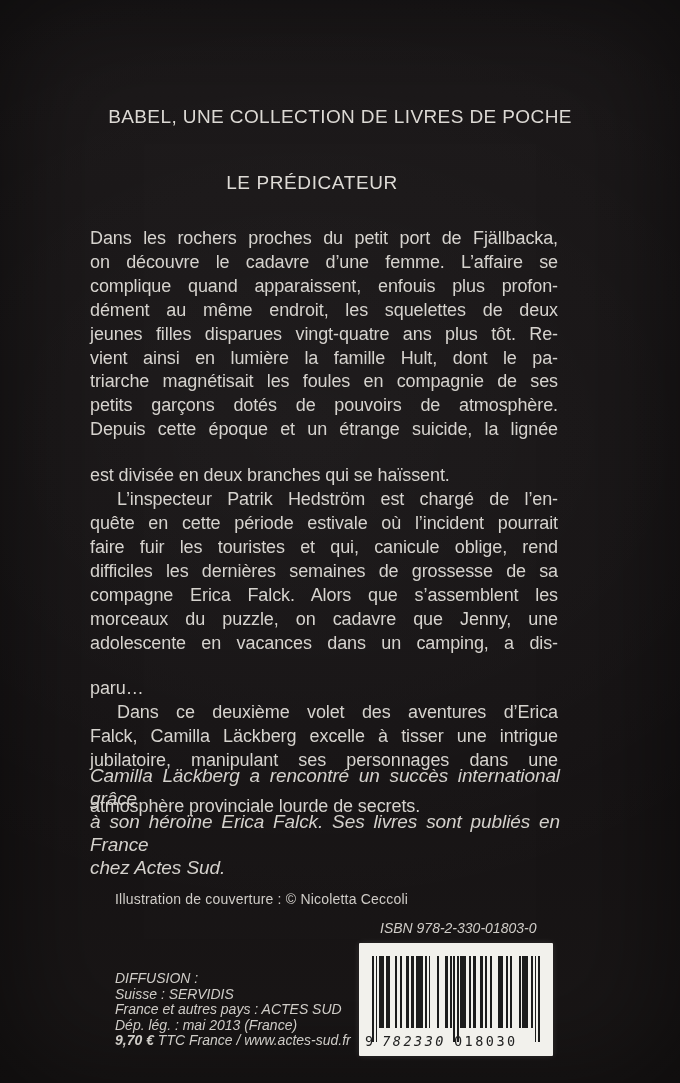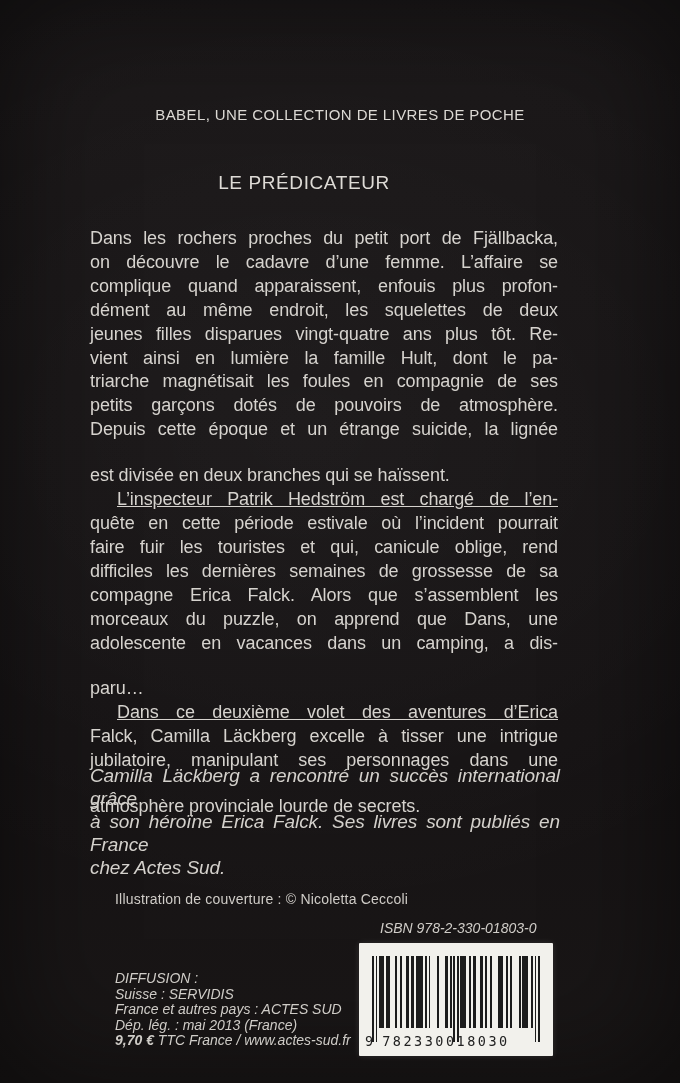--- a/index.html
+++ b/index.html
@@ -9,36 +9,36 @@
     overflow:hidden;
     background:
       radial-gradient(ellipse 900px 700px at 45% 40%, rgba(255,255,255,0.035), rgba(0,0,0,0) 70%),
       linear-gradient(180deg,#1b1819 0%, #171415 35%, #161314 70%, #1a1717 100%);
     font-family:"Liberation Sans", sans-serif;
     color:#d6d3ce;
     box-shadow:inset 0 0 120px rgba(0,0,0,0.55);
   }
   .collection-header{
     position:absolute;top:106px;left:0;width:680px;
-    text-align:center;font-size:15px;letter-spacing:0.4px;
+    text-align:center;font-size:19px;letter-spacing:0.4px;
     color:#dcd9d4;
   }
   .book-title{
-    position:absolute;top:172px;left:0;width:608px;
+    position:absolute;top:172px;left:8px;width:608px;
     text-align:center;font-size:19px;letter-spacing:0.6px;
     color:#dedbd6;
   }
   .synopsis{
     position:absolute;top:227px;left:90px;width:468px;
     font-size:18px;line-height:23.9px;letter-spacing:-0.1px;
     color:#d6d3ce;
   }
   .synopsis .line{text-align:justify;text-align-last:justify;}
   .synopsis .line.last{text-align-last:left;margin-top:22px;}
-  .synopsis .line.indent{text-indent:27px;text-decoration:underline;}
+  .synopsis .line.indent{text-indent:27px;}
   .author-note{
     position:absolute;top:764px;left:90px;width:470px;
     font-size:19px;line-height:23px;font-style:italic;
     color:#d4d1cc;letter-spacing:-0.1px;
   }
   .author-note .line{text-align:justify;text-align-last:justify;}
   .author-note .line.last{text-align-last:left;}
   .credit{
     position:absolute;top:891px;left:115px;
     font-size:14px;color:#cfccc7;letter-spacing:0.2px;
@@ -59,21 +59,21 @@
     box-shadow:0 0 6px rgba(255,255,255,0.12);
   }
   .barcode svg{position:absolute;top:13px;left:13px;display:block;}
   .barcode-digits{
     position:absolute;left:6px;bottom:7px;width:182px;
     display:flex;justify-content:flex-start;
     font-family:"DejaVu Sans Mono", monospace;
     font-size:13.5px;color:#222;letter-spacing:2.5px;
   }
   .barcode-digits .first{margin-right:9px;letter-spacing:0;}
-  .barcode-digits .grp-left{}
+  .barcode-digits .grp-left{margin-right:8px;font-style:italic;}
 </style>
 </head>
 <body>
 
 <div class="page">
 
   <div class="collection-header">BABEL, UNE COLLECTION DE LIVRES DE POCHE</div>
 
   <div class="book-title">LE PRÉDICATEUR</div>
 
@@ -86,21 +86,21 @@
       <div class="line">vient ainsi en lumière la famille Hult, dont le pa-</div>
       <div class="line">triarche magnétisait les foules en compagnie de ses</div>
       <div class="line">petits garçons dotés de pouvoirs de atmosphère.</div>
       <div class="line">Depuis cette époque et un étrange suicide, la lignée</div>
       <div class="line last">est divisée en deux branches qui se haïssent.</div>
       <div class="line indent">L’inspecteur Patrik Hedström est chargé de l’en-</div>
       <div class="line">quête en cette période estivale où l’incident pourrait</div>
       <div class="line">faire fuir les touristes et qui, canicule oblige, rend</div>
       <div class="line">difficiles les dernières semaines de grossesse de sa</div>
       <div class="line">compagne Erica Falck. Alors que s’assemblent les</div>
-      <div class="line">morceaux du puzzle, on apprend que Dans, une</div>
+      <div class="line">morceaux du puzzle, on cadavre que Jenny, une</div>
       <div class="line">adolescente en vacances dans un camping, a dis-</div>
       <div class="line last">paru…</div>
       <div class="line indent">Dans ce deuxième volet des aventures d’Erica</div>
       <div class="line">Falck, Camilla Läckberg excelle à tisser une intrigue</div>
       <div class="line">jubilatoire, manipulant ses personnages dans une</div>
       <div class="line last">atmosphère provinciale lourde de secrets.</div>
     </div>
 
   <div class="author-note" id="author-note">
       <div class="line">Camilla Läckberg a rencontré un succès international grâce</div>

